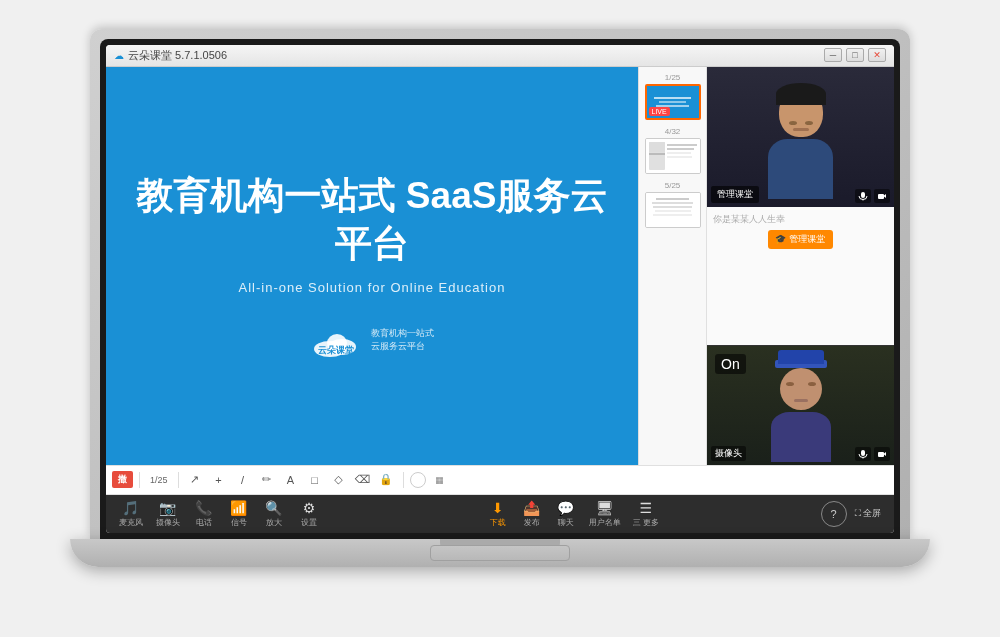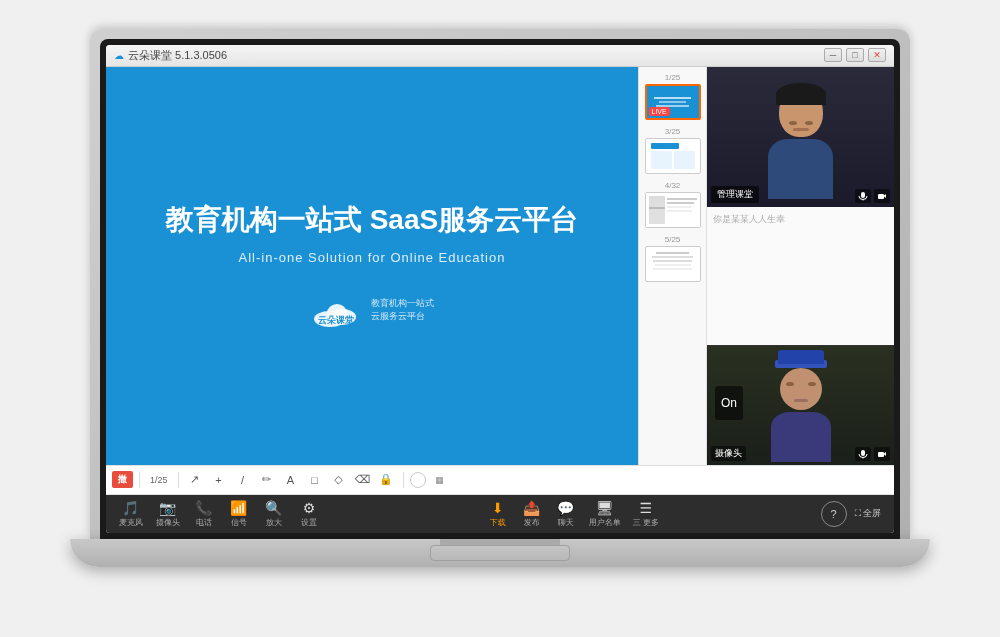--- a/index.html
+++ b/index.html
@@ -114,21 +114,21 @@
       align-items: center;
     }
 
     .slide-content {
       text-align: center;
       color: white;
       padding: 20px;
     }
 
     .slide-main-title {
-      font-size: 28px;
+      font-size: 37px;
       font-weight: bold;
       color: white;
       margin-bottom: 12px;
       line-height: 1.3;
     }
 
     .slide-subtitle {
       font-size: 13px;
       color: rgba(255,255,255,0.85);
       margin-bottom: 32px;
@@ -536,21 +536,21 @@
   <div class="webcam-indicator"></div>
 
   <div class="laptop-screen-outer">
     <div class="laptop-bezel">
       <div class="laptop-screen">
 
         <div class="title-bar">
           <div class="title-bar-left">
 
             <span style="font-size:10px; color:#1a90d5;">☁</span>
-            <span class="title-bar-title">云朵课堂 5.1.3.0506</span>
+            <span class="title-bar-title">云朵课堂 5.7.1.0506</span>
           </div>
           <div class="title-bar-controls">
             <div class="title-ctrl">─</div>
             <div class="title-ctrl">□</div>
             <div class="title-ctrl" style="color:#e74c3c;">✕</div>
           </div>
         </div>
 
         <div class="main-area">
 
@@ -584,32 +584,20 @@
                 <div style="width:100%;height:100%;background:#1a90d5;display:flex;flex-direction:column;justify-content:center;align-items:center;padding:3px;">
                   <div style="width:80%;height:2px;background:rgba(255,255,255,0.7);margin:1px 0;"></div>
                   <div style="width:60%;height:2px;background:rgba(255,255,255,0.5);margin:1px 0;"></div>
                   <div style="width:70%;height:2px;background:rgba(255,255,255,0.6);margin:1px 0;"></div>
                 </div>
                 <div class="thumb-live-badge">LIVE</div>
               </div>
             </div>
 
 
-            <div class="thumb-item-container">
-              <div class="thumb-number">3/25</div>
-              <div class="thumb-slide thumb-slide-3">
-                <div style="width:100%;height:100%;background:#fff;padding:3px;">
-                  <div style="width:60%;height:6px;background:#1a90d5;margin:1px 2px;border-radius:1px;"></div>
-                  <div style="display:flex;gap:2px;margin-top:2px;padding:0 2px;">
-                    <div style="flex:1;height:18px;background:#e8f4fd;border-radius:1px;"></div>
-                    <div style="flex:1;height:18px;background:#e8f4fd;border-radius:1px;"></div>
-                  </div>
-                </div>
-              </div>
-            </div>
 
             <div class="thumb-item-container">
               <div class="thumb-number">4/32</div>
               <div class="thumb-slide thumb-slide-4">
                 <div style="width:100%;height:100%;background:#fff;padding:3px;display:flex;gap:2px;">
                   <div style="width:16px;height:28px;background:#e0e0e0;border-radius:1px;overflow:hidden;">
                     <div style="width:100%;height:10px;background:#ddd;"></div>
                     <div style="width:100%;height:2px;background:#bbb;margin:1px 0;"></div>
                   </div>
                   <div style="flex:1;">
@@ -673,20 +661,26 @@
                       <rect x="1" y="3" width="6" height="5" rx="1" fill="white"></rect>
                       <polygon points="7,4.5 9,3 9,7 7,5.5" fill="white"></polygon>
                     </svg>
                 </div>
               </div>
             </div>
 
             <div class="chat-message-area">
               <div class="chat-system-msg">你是某某人人生幸</div>
 
+              <div style="display:flex;justify-content:center;margin-top:4px;">
+                <div class="manage-class-btn">
+                  <span>🎓 </span>
+                  <span>管理课堂</span>
+                </div>
+              </div>
             </div>
 
             <div class="video-feed-bottom">
               <div class="person-avatar-2">
                 <div style="position:relative;width:100%;height:100%;background:linear-gradient(180deg,#2a3020 0%,#1a201a 100%);display:flex;align-items:flex-end;justify-content:center;overflow:hidden;">
                   <div style="position:relative;bottom:0;width:80px;height:110px;display:flex;flex-direction:column;align-items:center;">
 
                     <div style="position:relative;width:42px;height:50px;margin-top:5px;">
 
                       <div style="position:absolute;top:0;left:-5px;right:-5px;height:8px;background:#3355bb;border-radius:2px;z-index:3;"></div>
@@ -698,21 +692,21 @@
                       <div style="position:absolute;top:22px;left:6px;width:8px;height:4px;background:#8a6040;border-radius:50%;z-index:5;"></div>
                       <div style="position:absolute;top:22px;right:6px;width:8px;height:4px;background:#8a6040;border-radius:50%;z-index:5;"></div>
                       <div style="position:absolute;bottom:8px;left:50%;transform:translateX(-50%);width:14px;height:3px;background:#9a7060;border-radius:2px;z-index:5;"></div>
                     </div>
 
                     <div style="width:60px;height:50px;background:#3a3a7a;border-radius:30% 30% 0 0;margin-top:2px;"></div>
                   </div>
                 </div>
               </div>
 
-              <div style="position:absolute;top:8px;left:8px;background:rgba(0,0,0,0.55);color:white;font-size:12px;padding:10px 6px;border-radius:3px;margin-top:32px;">On</div>
+              <div style="position:absolute;top:8px;left:8px;background:rgba(0,0,0,0.55);color:white;font-size:14px;padding:2px 6px;border-radius:3px;">On</div>
 
               <div class="video-label-text" style="position:absolute;bottom:4px;left:4px;font-size:9px;color:white;background:rgba(0,0,0,0.5);padding:1px 4px;border-radius:2px;">摄像头</div>
               <div class="video-controls-overlay">
                 <div class="v-ctrl-btn">
                   <svg width="10" height="10" viewBox="0 0 10 10">
                       <rect x="3" y="1" width="4" height="6" rx="2" fill="white"></rect>
                       <path d="M1 5 Q1 8.5 5 8.5 Q9 8.5 9 5" stroke="white" stroke-width="1" fill="none"></path>
                       <line x1="5" y1="8.5" x2="5" y2="9.5" stroke="white" stroke-width="1"></line>
                     </svg>
                 </div>

